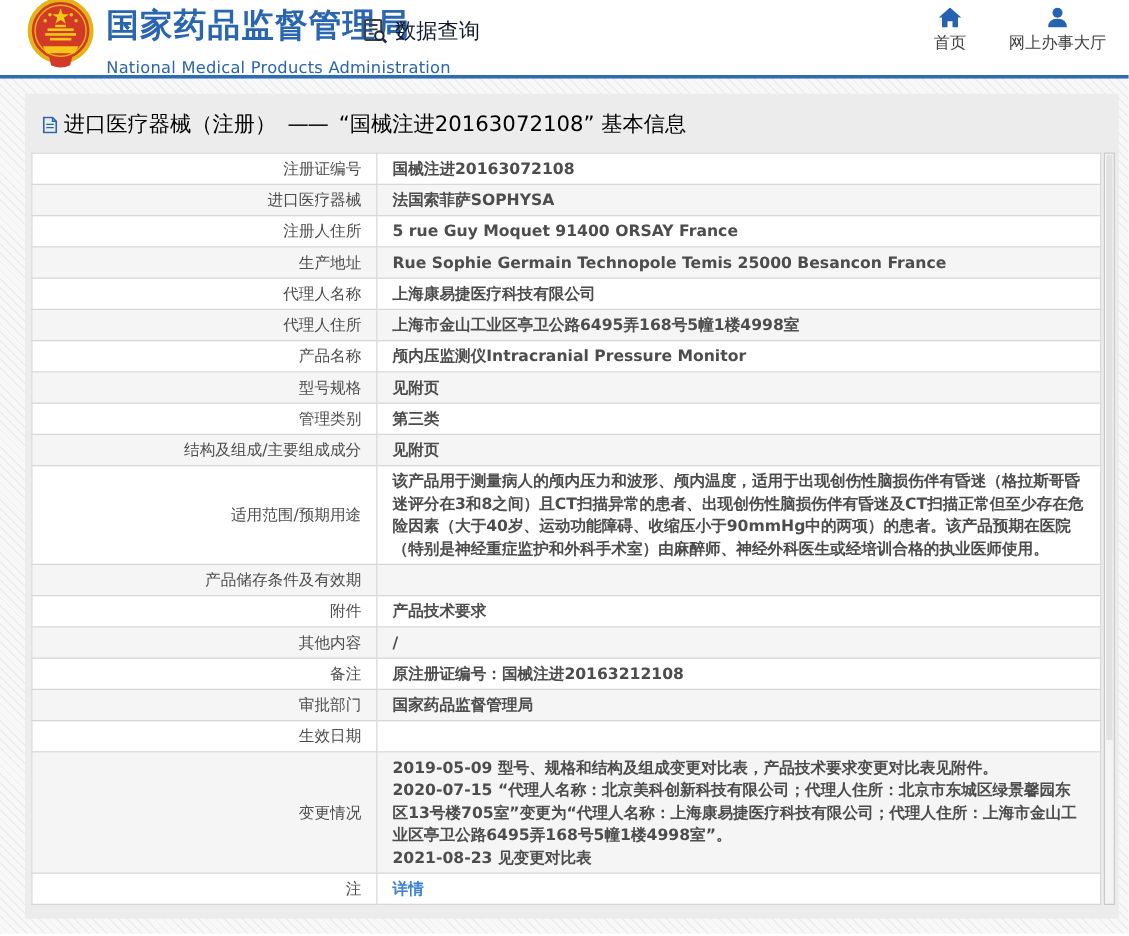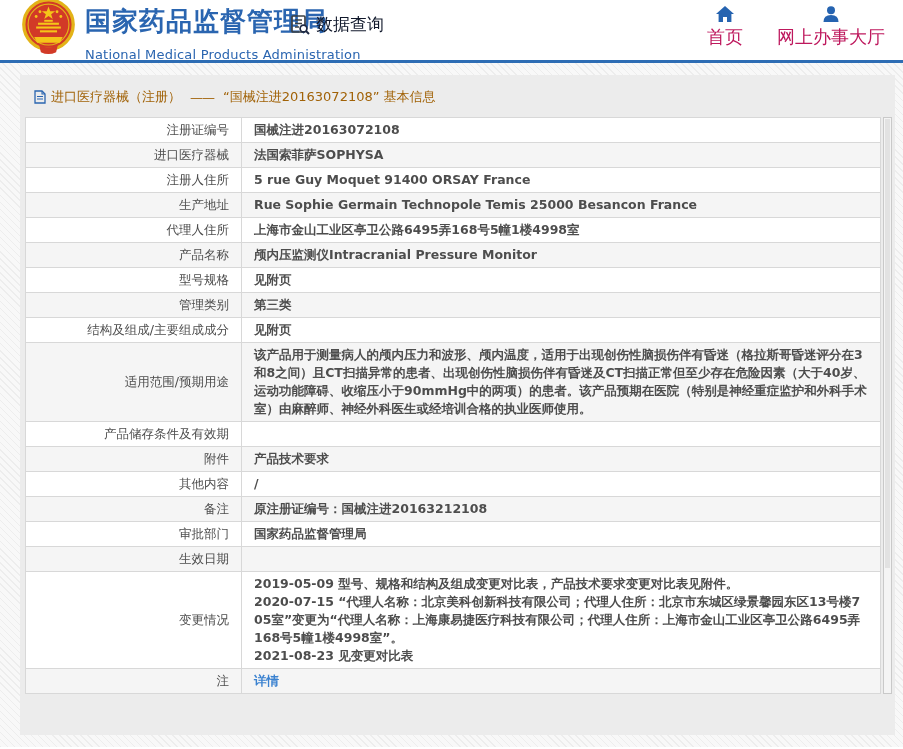--- a/index.html
+++ b/index.html
@@ -10,38 +10,38 @@
   .header { height:60px; background:#fff; position:relative; }
   .logo-wrap { position:absolute; left:20px; top:0; display:flex; align-items:flex-start; }
   .emblem { width:57px; height:57px; margin-top:-2px; }
   .logo-text { margin-left:8px; padding-top:7px; }
   .logo-title { font-size:26px; font-weight:bold; color:#2a65b0; letter-spacing:1px; line-height:28px; }
   .logo-sub { font-size:13px; color:#2a65b0; margin-top:12px; letter-spacing:.2px; }
   .dataquery { position:absolute; left:289px; top:13px; display:flex; align-items:center; gap:5px; }
   .dataquery-label { font-size:17px; color:#0f172a; font-weight:500; }
   .top-nav { position:absolute; right:18px; top:6px; display:flex; gap:34px; }
   .nav-item { display:flex; flex-direction:column; align-items:center; gap:3px; cursor:pointer; }
-  .nav-item .lbl { font-size:18px; color:#be185d; }
+  .nav-item .lbl { font-size:13px; color:#404040; }
   .blue-line { height:3px; background:#2e6db4; }
 
   
   .page-bg { height:684px; background:
       repeating-linear-gradient(45deg,#ededed 0 1px,#f8f8f8 1px 5px); padding-top:12px; }
 
   
   .panel { margin-left:20px; width:875px; background:#ececec; padding-bottom:6px; min-height:660px; }
-  .breadcrumb { padding:13px 16px 11px 14px; font-size:13px; color:#a16207; display:flex; align-items:center; gap:5px; }
+  .breadcrumb { padding:13px 16px 11px 14px; font-size:17px; color:#000000; display:flex; align-items:center; gap:5px; }
   .breadcrumb span { white-space:nowrap; }
   .bc-sep { margin:0 4px; letter-spacing:-1px; }
 
   .table-area { display:flex; align-items:flex-start; padding:0 0 0 5px; }
   table.info { border-collapse:collapse; width:856px; background:#fff; table-layout:fixed; }
   table.info th, table.info td { border:1px solid #d8d8d8; font-size:12.5px; color:#4d4d4d;
       font-weight:normal; line-height:18px; padding:3px 12px; vertical-align:middle; }
-  table.info th { width:216px; text-align:right; }
+  table.info th { width:276px; text-align:right; }
   table.info td { text-align:left; word-break:break-all;font-weight:bold; }
   table.info tr:nth-child(even) { background:#f5f5f5; }
   table.info a { color:#3b82d0; text-decoration:none; }
 
   
   .scrollbar { width:9px; align-self:stretch; background:#f4f4f4; border:1px solid #c9c9c9;
       margin-left:2px; position:relative; }
   .scrollbar .thumb { position:absolute; top:1px; left:1px; right:1px; height:78%; background:#e2e2e2; }
 
   svg { display:block; }
@@ -131,20 +131,24 @@
             </tr>
             <tr>
               <th>注册人住所</th>
               <td>5 rue Guy Moquet 91400 ORSAY France</td>
             </tr>
             <tr>
               <th>生产地址</th>
               <td>Rue Sophie Germain Technopole Temis 25000 Besancon France</td>
             </tr>
             <tr>
+              <th>代理人名称</th>
+              <td>上海康易捷医疗科技有限公司</td>
+            </tr>
+            <tr>
               <th>代理人住所</th>
               <td>上海市金山工业区亭卫公路6495弄168号5幢1楼4998室</td>
             </tr>
             <tr>
               <th>产品名称</th>
               <td>颅内压监测仪Intracranial Pressure Monitor</td>
             </tr>
             <tr>
               <th>型号规格</th>
               <td>见附页</td>

